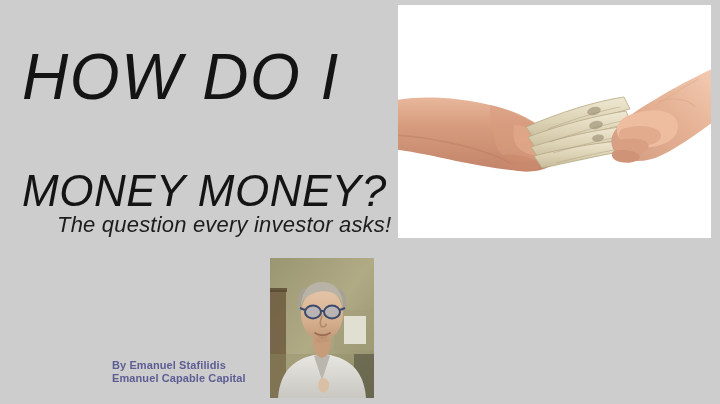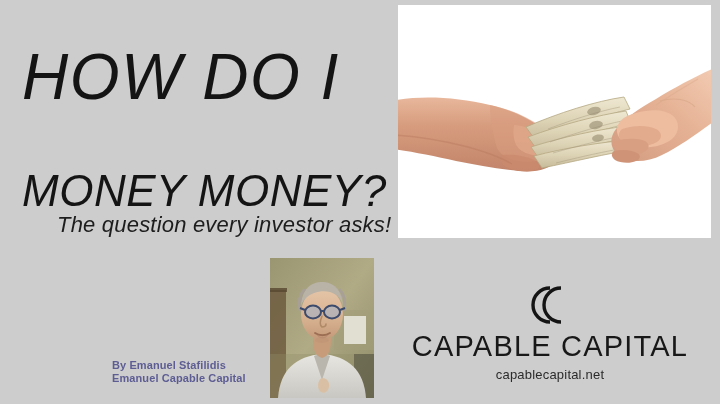--- a/index.html
+++ b/index.html
@@ -289,22 +289,14 @@
       <path d="M46,76 C50,80 55,80 59,76 C55,82 50,82 46,76 Z" fill="#b5806a" opacity="0.6"></path>
       <ellipse cx="52" cy="82" rx="7" ry="3" fill="#bd9274" opacity="0.45"></ellipse>
     </svg>
   </div>
 
   <div id="byline">
     <div>By Emanuel Stafilidis</div>
     <div>Emanuel Capable Capital</div>
   </div>
 
-  <div id="logo-lockup">
-    <svg id="logo-monogram" viewBox="0 0 62 46">
-      <path d="M31 6 A17 17 0 1 0 31 40" fill="none" stroke="#141414" stroke-width="3.4"></path>
-      <path d="M42 6 A17 17 0 1 0 42 40" fill="none" stroke="#141414" stroke-width="3.4"></path>
-    </svg>
-    <span id="logo-wordmark">CAPABLE CAPITAL</span>
-    <span id="logo-url">capablecapital.net</span>
-  </div>
 
 </div>
 
 </body></html>

